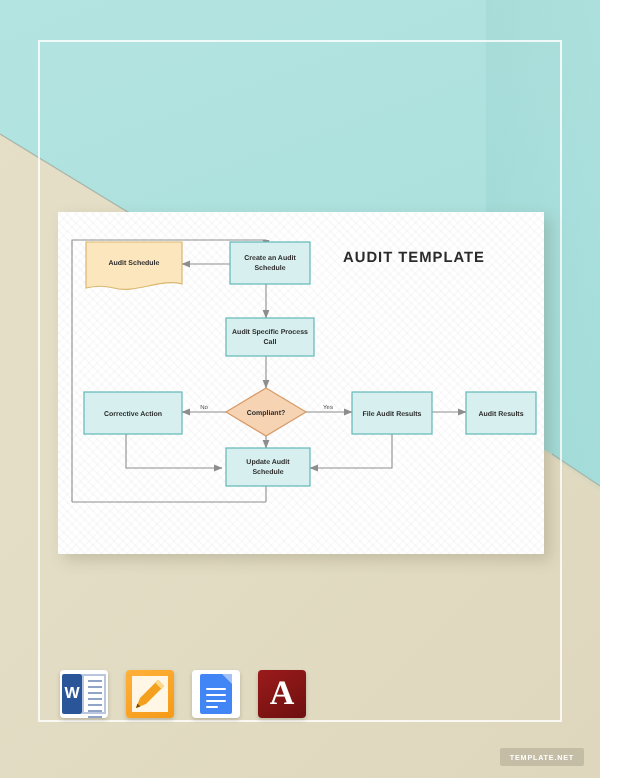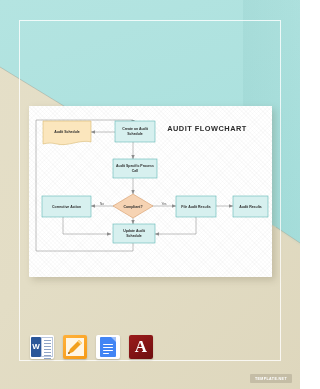--- a/index.html
+++ b/index.html
@@ -238,21 +238,21 @@
     <line x1="0" y1="67" x2="72" y2="111" stroke="rgba(130,130,120,0.45)" stroke-width="0.7"></line>
     <line x1="276" y1="227" x2="300" y2="243" stroke="rgba(130,130,120,0.40)" stroke-width="0.7"></line>
   </svg>
 
   <div class="frame"></div>
 
   <div class="card">
     <div class="card-texture"></div>
   </div>
 
-  <div class="card-title">AUDIT FLOWCHART</div>
+  <div class="card-title">AUDIT TEMPLATE</div>
 
   <svg id="flow" width="243" height="171" viewBox="0 0 243 171">
 
     <defs>
       <marker id="arrow" markerWidth="5" markerHeight="5" refX="4.2" refY="1.8" orient="auto" markerUnits="userSpaceOnUse">
         <path d="M0,0 L4.4,1.8 L0,3.6 z" fill="#8d8d8d"></path>
       </marker>
     </defs>
 
     <g stroke="#8d8d8d" stroke-width="0.55" fill="none">

